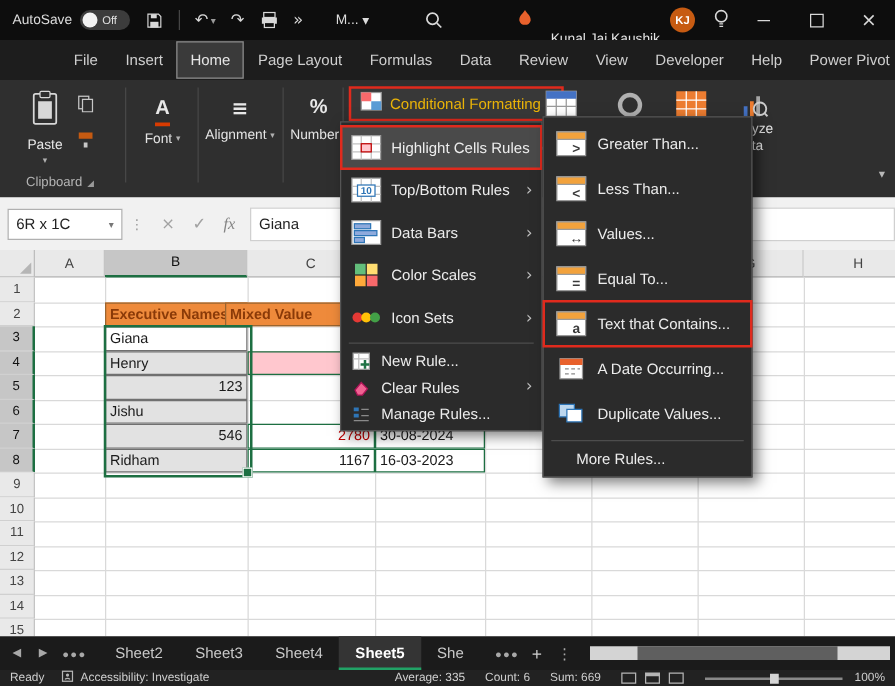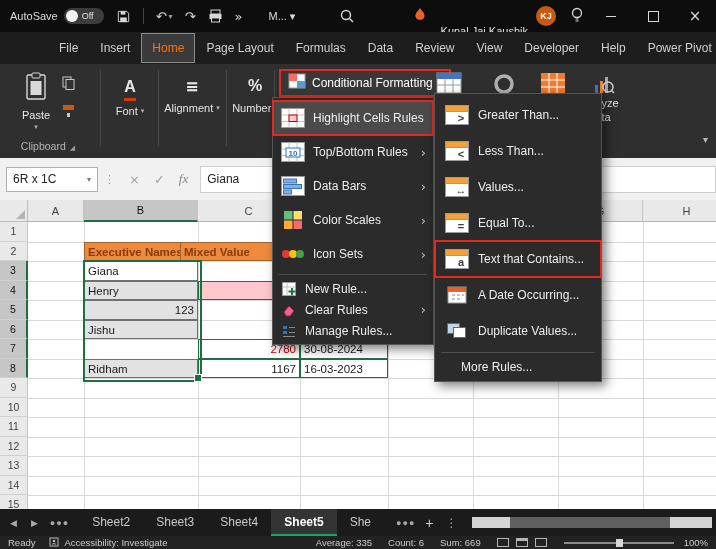--- a/index.html
+++ b/index.html
@@ -32,40 +32,40 @@
           font-weight:bold;display:flex;align-items:center;justify-content:center;margin-right:14px;}
   .bulb{margin-right:6px;}
   .winbtn{width:42px;height:32px;display:flex;align-items:center;justify-content:center;color:#d8d8d8;cursor:pointer;}
   .minbar{display:inline-block;width:10px;height:1px;background:#d8d8d8;}
   .maxbox{display:inline-block;width:9px;height:9px;border:1px solid #d8d8d8;}
   .closex{font-size:15px;}
   
   .menubar{position:absolute;left:0;top:32px;width:716px;height:32px;background:#1d1d1d;
            display:flex;align-items:center;color:#cfcfcf;font-size:12px;}
   .mtab{padding:0 11px;line-height:30px;height:30px;cursor:pointer;white-space:nowrap;}
-  .mtab.active{color:#f97316;background:#3a3a3a;box-shadow:inset 0 0 0 1px #8c8c8c;}
+  .mtab.active{color:#e5e5e5;background:#3a3a3a;box-shadow:inset 0 0 0 1px #8c8c8c;}
   .mb-right{margin-left:auto;display:flex;align-items:center;gap:14px;margin-right:12px;}
   
   .ribbon{position:absolute;left:0;top:64px;width:716px;height:94px;background:#2f2f2f;color:#e6e6e6;}
   .vsep{position:absolute;top:6px;width:1px;height:76px;background:#474747;}
   .paste-btn{position:absolute;left:14px;top:8px;width:44px;height:66px;display:flex;flex-direction:column;
              align-items:center;justify-content:flex-start;gap:3px;cursor:pointer;}
   .rlabel{font-size:11px;color:#e8e8e8;}
   .caret-s{font-size:7px;color:#b0b0b0;line-height:6px;}
   .mini-col{position:absolute;left:62px;top:12px;display:flex;flex-direction:column;gap:10px;}
   .mini-col span{cursor:pointer;}
   .grp-label{position:absolute;left:0;top:76px;width:96px;text-align:center;font-size:10.5px;color:#b5b5b5;}
   .launcher{font-size:7px;color:#9a9a9a;margin-left:4px;}
   .cgroup{position:absolute;top:10px;display:flex;flex-direction:column;align-items:center;gap:4px;cursor:pointer;}
   .cgroup .gico{height:24px;display:flex;align-items:center;font-size:16px;font-weight:bold;color:#e8e8e8;}
   .cgroup .glab{font-size:11px;color:#e4e4e4;display:flex;align-items:center;gap:3px;}
   .fontA{border-bottom:3px solid #D83B01;line-height:17px;}
   .cf-btn{position:absolute;left:280px;top:6px;height:26px;display:flex;align-items:center;gap:6px;
           padding:0 8px;cursor:pointer;background:#383838;}
-  .cf-btn .cf-lab{font-size:12px;color:#ffffff;white-space:nowrap;}
+  .cf-btn .cf-lab{font-size:12px;color:#eab308;white-space:nowrap;}
   .annot{outline:2px solid var(--annot);outline-offset:-1px;}
   .rb-ico{position:absolute;top:8px;cursor:pointer;}
   .analyze-lab{position:absolute;left:556px;top:32px;width:86px;text-align:center;font-size:11px;
                line-height:14px;color:#e8e8e8;}
   .ribbon-collapse{position:absolute;right:8px;top:70px;color:#b8b8b8;font-size:10px;cursor:pointer;}
   
   .fbar{position:absolute;left:0;top:158px;width:716px;height:42px;background:#f1f1f1;
         border-bottom:1px solid #c8c8c8;display:flex;align-items:center;}
   .namebox{margin-left:6px;width:92px;height:25px;background:#fff;border:1px solid #b0b0b0;
            display:flex;align-items:center;font-size:12px;color:#222;padding:0 6px;box-sizing:border-box;}
@@ -396,20 +396,21 @@
       <div class="hline" style="top: 256px; width: 703px;"></div>
       <div class="hline" style="top: 275.5px; width: 703px;"></div>
       <div class="hline" style="top: 295px; width: 703px;"></div>
       <div class="cell c-orange" style="left: 84px; width: 114px; top: 41.5px;">Executive Names</div>
       <div class="cell c-orange" style="left: 180px; width: 102px; top: 41.5px;">Mixed Value</div>
       <div class="cell c-active" style="left: 84px; width: 114px; top: 61px;">Giana</div>
       <div class="cell c-sel" style="left: 84px; width: 114px; top: 80.5px;">Henry</div>
       <div class="cell c-pink" style="left: 198px; width: 102px; top: 80.5px;"></div>
       <div class="cell c-sel c-num" style="left: 84px; width: 114px; top: 100px;">123</div>
       <div class="cell c-sel" style="left: 84px; width: 114px; top: 119.5px;">Jishu</div>
+      <div class="cell c-sel c-num" style="left: 84px; width: 114px; top: 139px;">546</div>
       <div class="cell c-rednum" style="left: 198px; width: 102px; top: 139px;">2780</div>
       <div class="cell c-date" style="left: 300px; width: 88px; top: 139px;">30-08-2024</div>
       <div class="cell c-sel" style="left: 84px; width: 114px; top: 158.5px;">Ridham</div>
       <div class="cell c-numgreen" style="left: 198px; width: 102px; top: 158.5px;">1167</div>
       <div class="cell c-date" style="left: 300px; width: 88px; top: 158.5px;">16-03-2023</div>
       <div class="selbox" style="left: 83px; top: 60px; width: 115px; height: 118px;"></div>
       <div class="fillhandle" style="left: 194px; top: 174px;"></div>
     </div>
 
   <div class="cfmenu">

